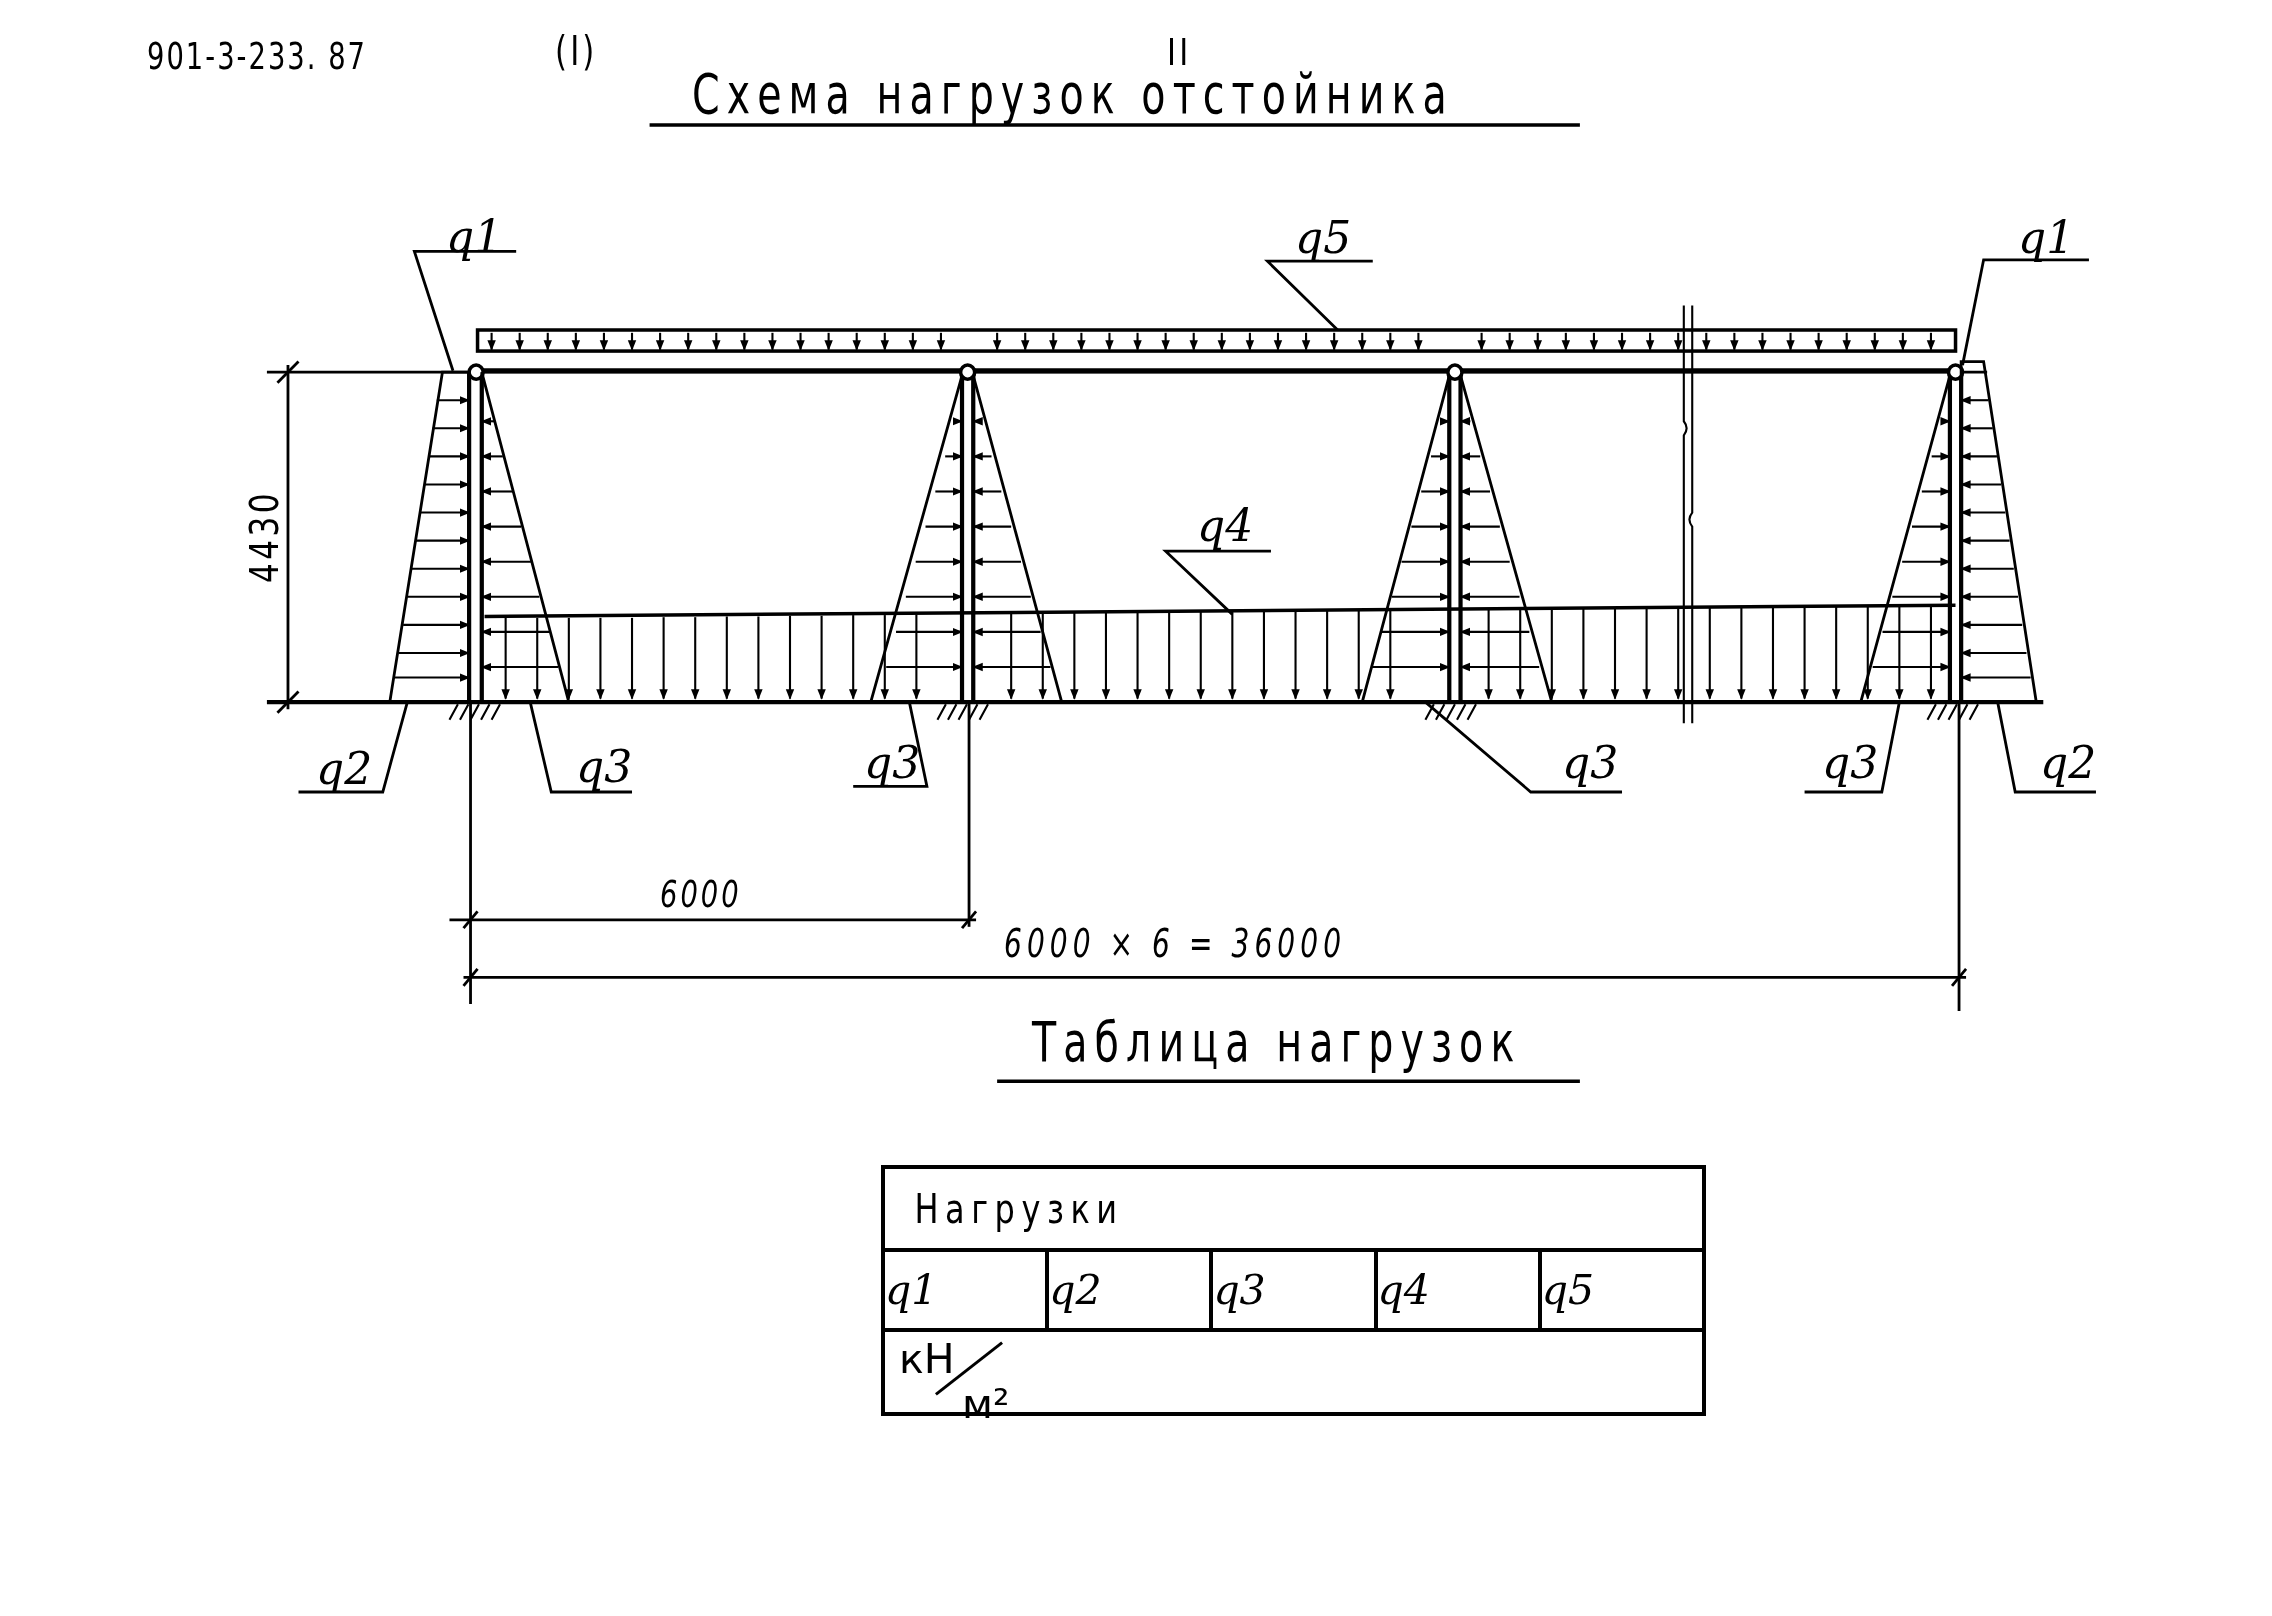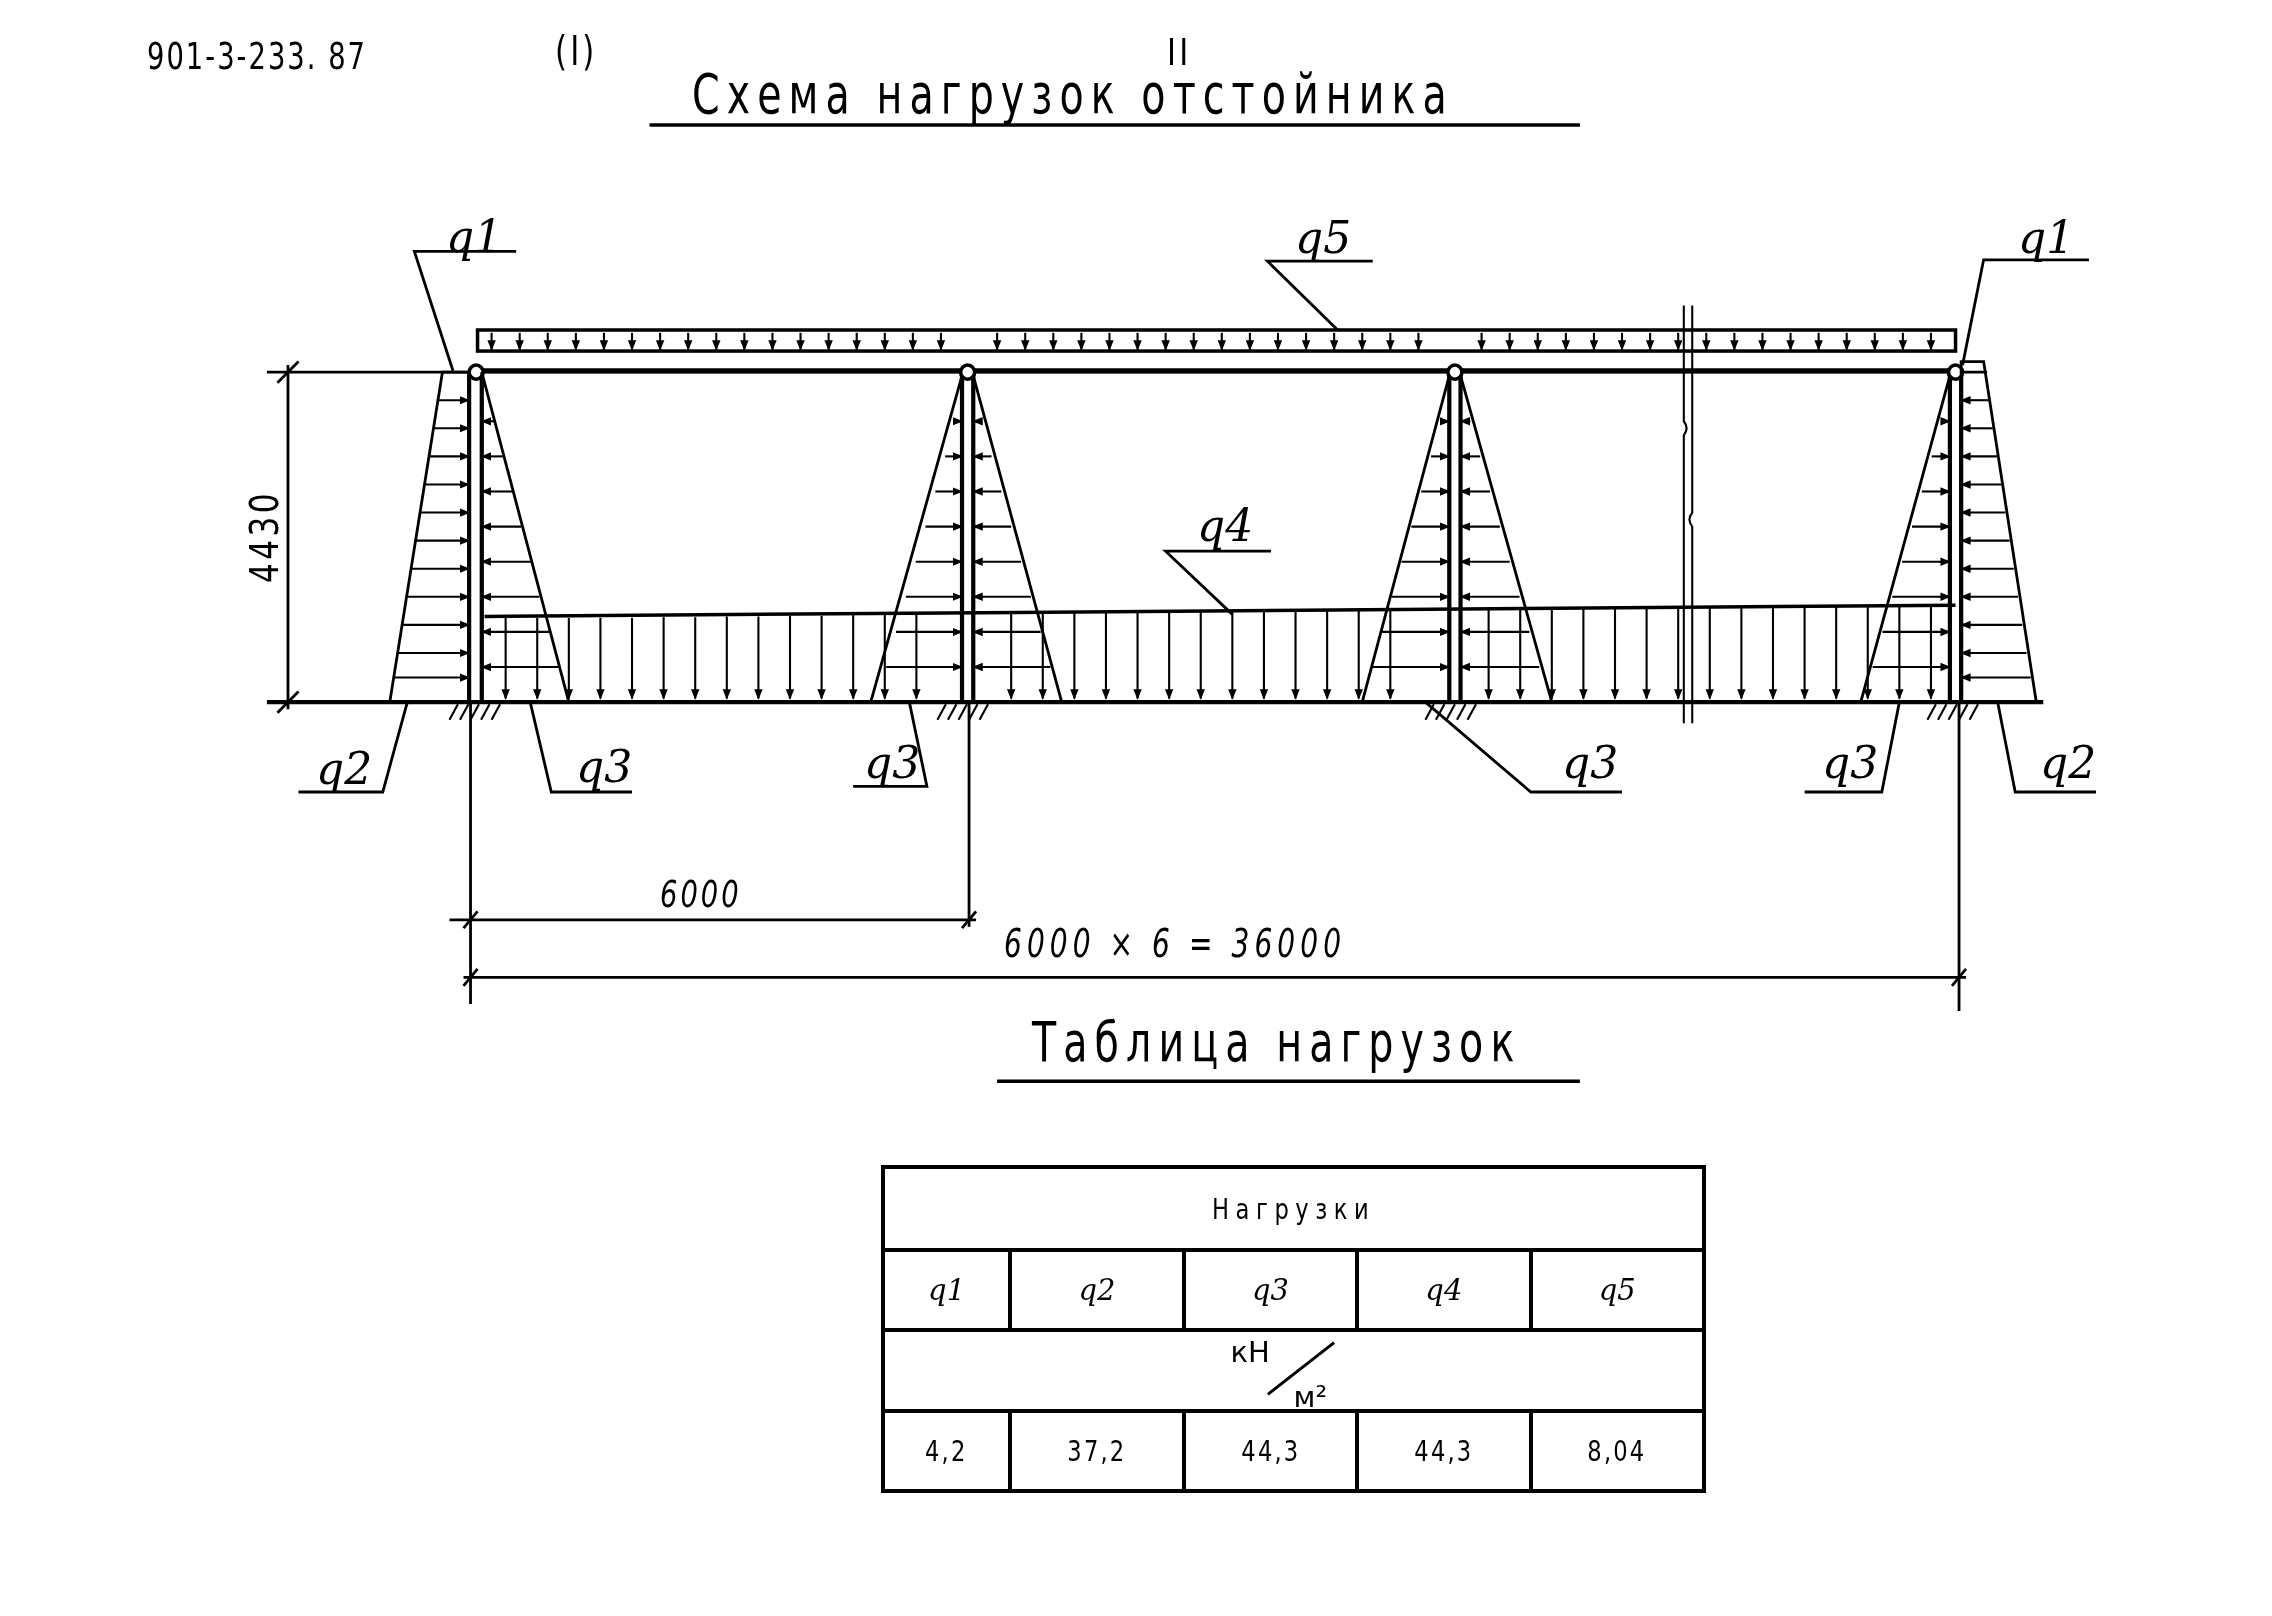--- a/index.html
+++ b/index.html
@@ -9,21 +9,21 @@
   .hand{font-family:"DejaVu Sans","Liberation Sans",sans-serif;letter-spacing:4.2px;transform-origin:left top;}
   .doc-code{left:147px;top:34px;font-size:38px;transform:scaleX(0.72);letter-spacing:2.8px;}
   .sheet-mark{left:555px;top:27px;font-size:41px;transform:scaleX(0.75);}
   .sheet-num{left:1167px;top:29.5px;font-size:38px;transform:scaleX(0.8);}
   .main-title{left:692px;top:62px;font-size:55px;transform:scaleX(0.72);letter-spacing:9.8px;}
   .table-title{left:1032px;top:1010px;font-size:55px;transform:scaleX(0.72);letter-spacing:9.8px;}
   svg.drawing{position:absolute;left:0;top:0;}
   .lbl{font-family:"DejaVu Serif",serif;font-style:italic;font-size:44px;}
   table.loads{position:absolute;left:881px;top:1165px;width:825px;border-collapse:collapse;
        font-family:"DejaVu Sans","Liberation Sans",sans-serif;}
-  table.loads td{border:4.2px solid #000;text-align:center;padding:0;font-size:29px;}
+  table.loads td{border:4.2px solid #000;padding:0;font-size:41px;}
   .row-h1 td{height:79px;letter-spacing:8.4px;}
   .row-q td{height:76px;font-family:"DejaVu Serif",serif;font-style:italic;font-size:46px;}
   .row-h2 td{height:76px;letter-spacing:8.4px;}
   .row-u td{height:76px;font-size:31px;}
   .row-v td{height:76px;font-size:42px;letter-spacing:2.8px;}
   .sc{display:inline-block;transform:scaleX(0.78);}
   .unit-wrap{position:relative;display:inline-block;width:154px;height:70px;}
   .unit-num{position:absolute;left:14px;top:2.8px;}
   .unit-den{position:absolute;left:77px;top:48px;}
   .unit-slash{position:absolute;left:42px;top:35px;width:84px;border-top:3.5px solid #000;transform:rotate(-38deg);}
@@ -343,22 +343,15 @@
   </tr>
   <tr class="row-u">
     <td colspan="5">
       <span class="unit-wrap">
         <span class="unit-num">кН</span>
         <span class="unit-slash"></span>
         <span class="unit-den">м²</span>
       </span>
     </td>
   </tr>
-  <tr class="row-v">
-    <td><span class="sc">4,2</span></td>
-    <td><span class="sc">37,2</span></td>
-    <td><span class="sc">44,3</span></td>
-    <td><span class="sc">44,3</span></td>
-    <td><span class="sc">8,04</span></td>
-  </tr>
 </tbody>
   </table>
 
 
 </body></html>

